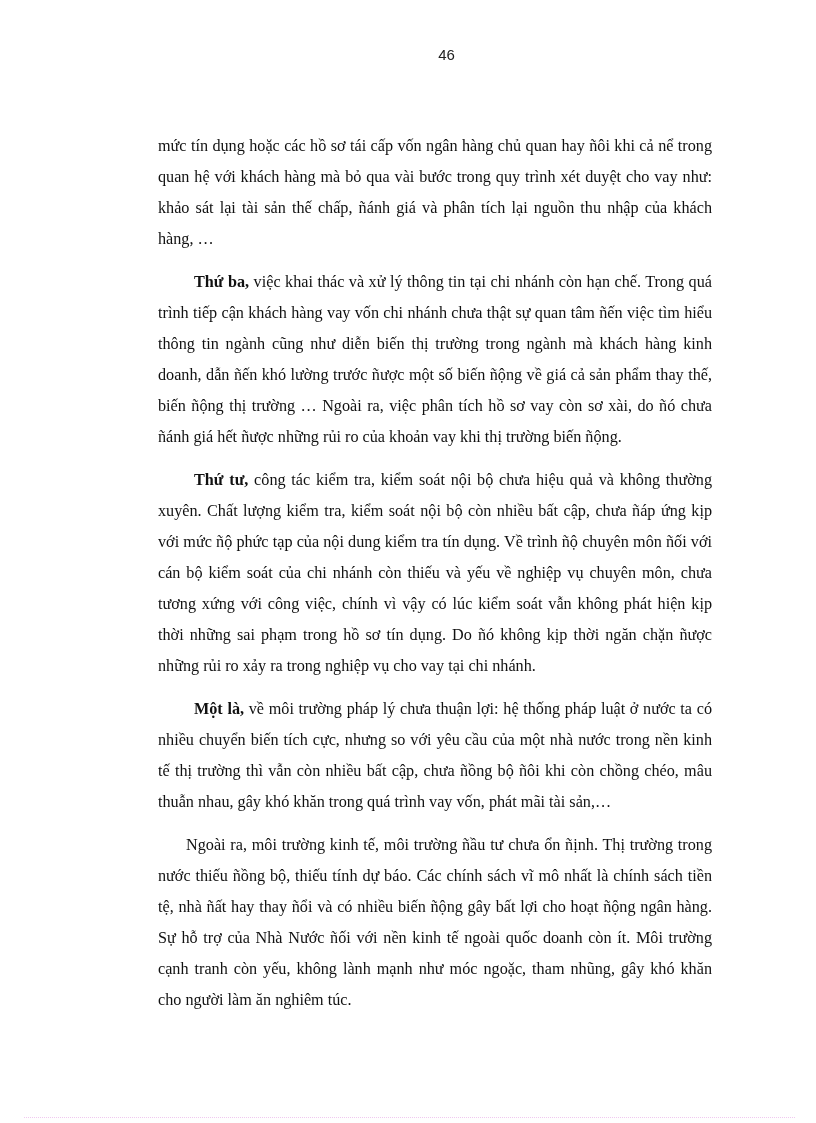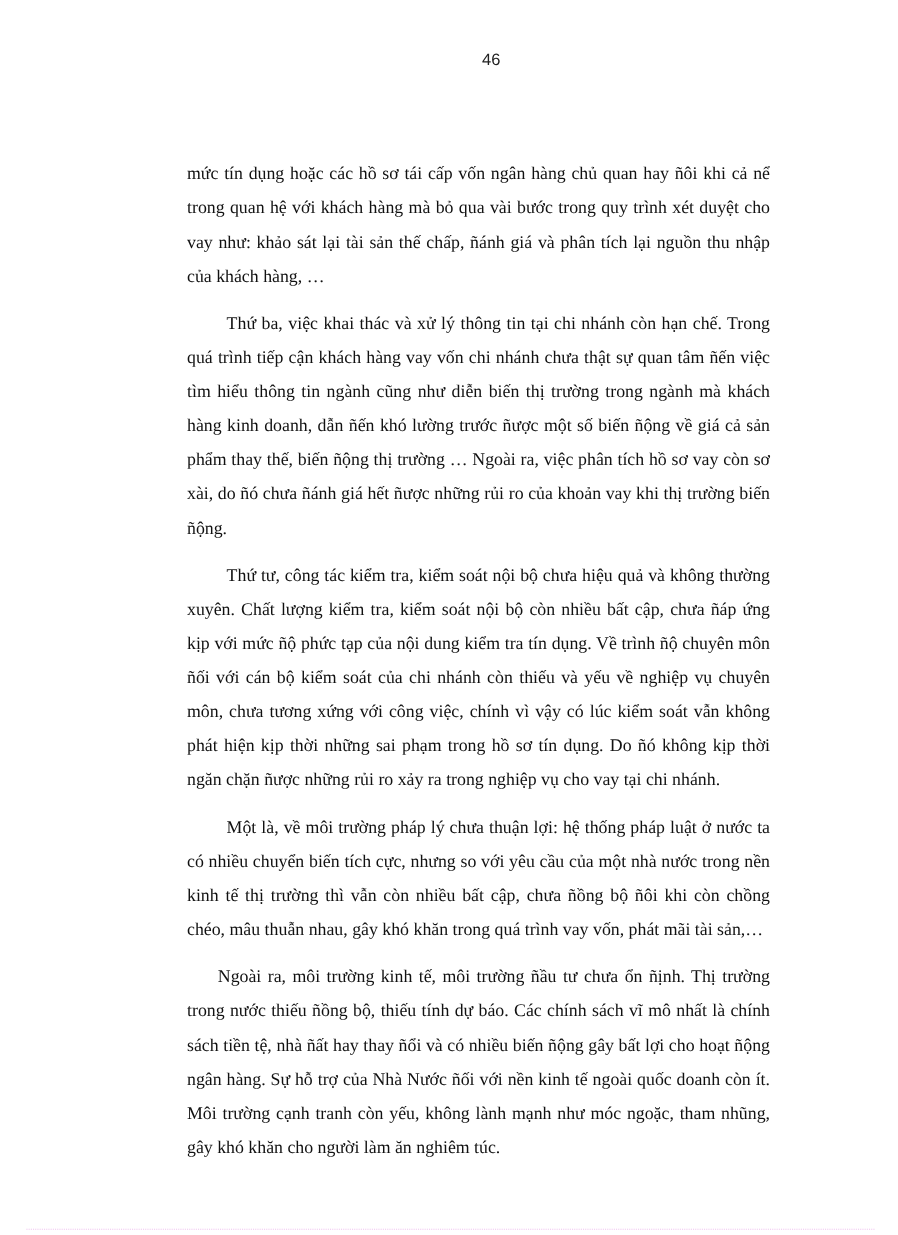--- a/index.html
+++ b/index.html
@@ -28,33 +28,33 @@
     .body-text {
       position: absolute;
       left: 158px;
       top: 131px;
       width: 554px;
       font-size: 16.2px;
       line-height: 31px;
       text-align: justify;
     }
     .para {
-      margin: 12px;
+      margin: 0;
       text-align: justify;
     }
     .para.gap-after { margin-bottom: 12px; }
     .para.indent { text-indent: 36px; }
     .para.indent-small { text-indent: 28px; }
     .heading {
       margin: 0;
       padding-left: 58px;
       font-weight: bold;
       font-size: 16.2px;
     }
-    .lead { font-weight: normal; }
+    .lead { font-weight: bold; }
     .bottom-rule {
       position: absolute;
       left: 24px;
       width: 771px;
       top: 1117px;
       height: 0;
       border-top: 1px dotted #f0c8f0;
     }
   </style>
 </head>

